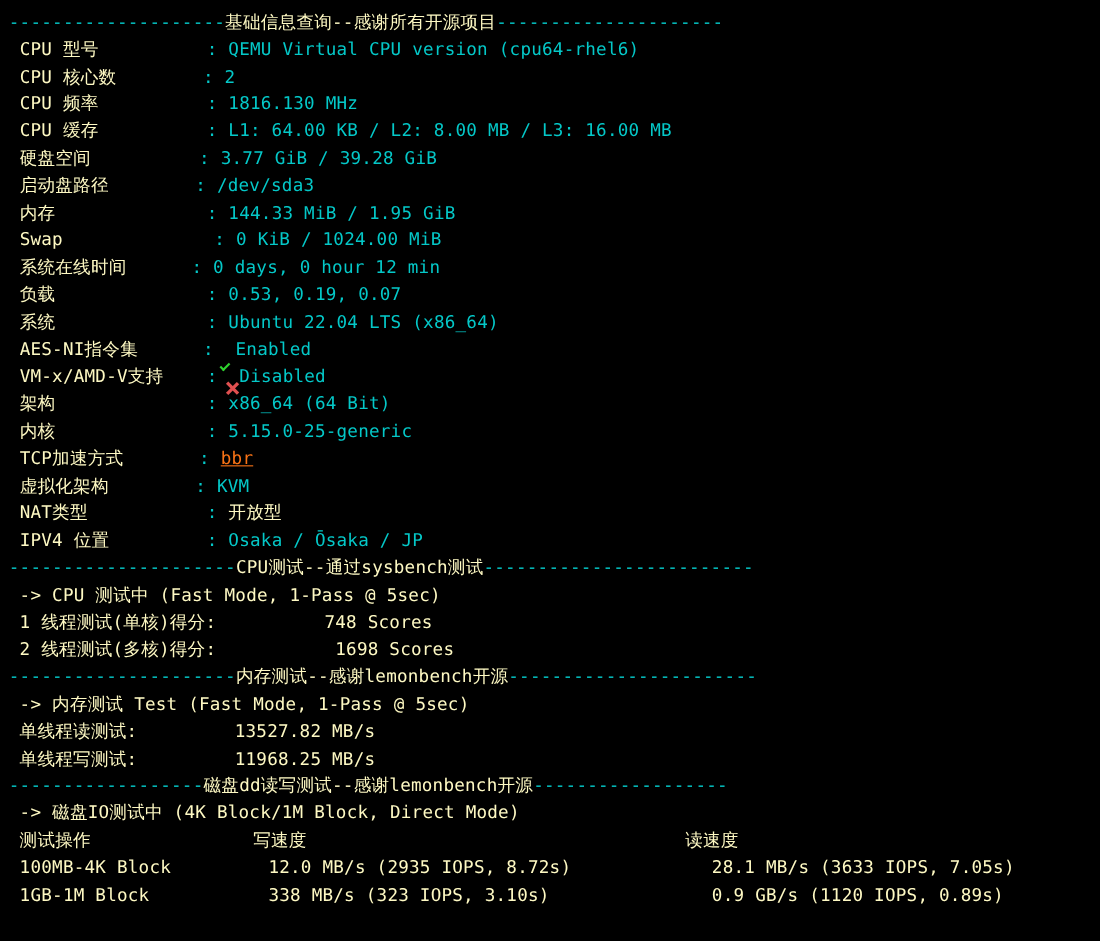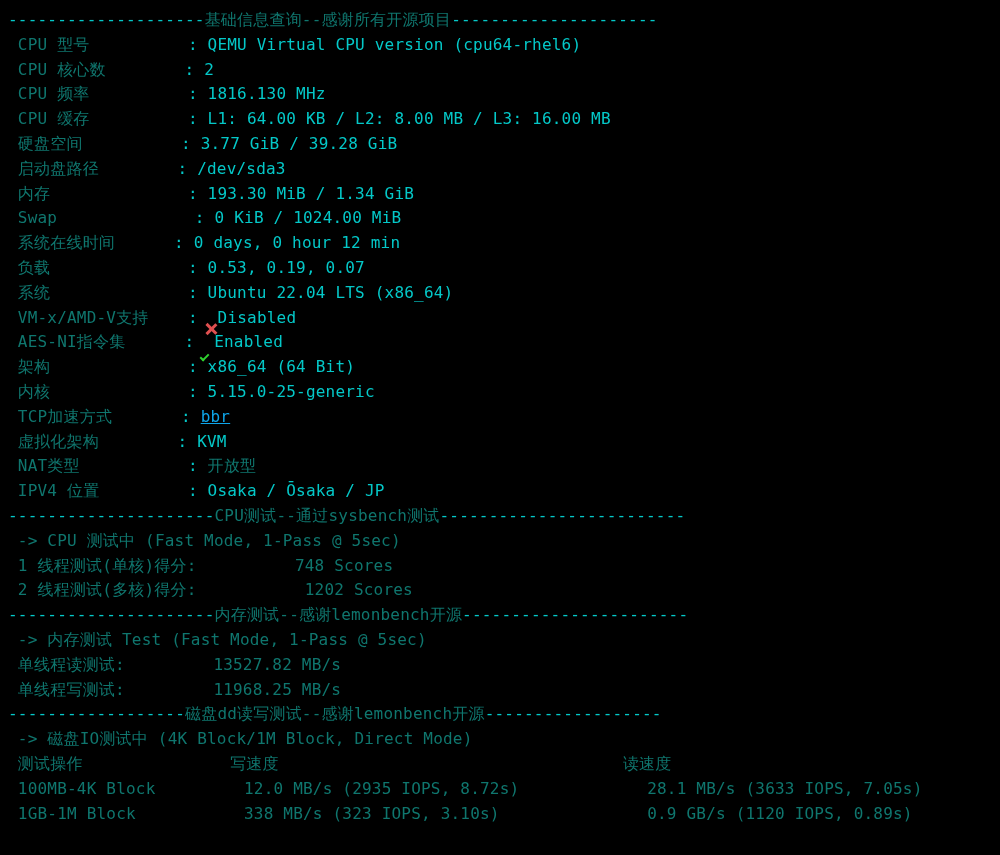--- a/index.html
+++ b/index.html
@@ -12,22 +12,22 @@
     line-height: 1.55;
     width: 1000px;
     box-sizing: border-box;
     font-weight: 500;
     letter-spacing: 0.2px;
   }
   .row {
     white-space: pre;
   }
   .cyan { color: #04c8c8; }
-  .white { color: #0f766e; }
-  .yellow { color: #0ea5e9; text-decoration: underline; }
+  .white { color: #fef9c3; }
+  .yellow { color: #f97316; text-decoration: underline; }
   .check {
     display: inline-block;
     width: 10px;
     position: relative;
   }
   .check::before {
     content: "";
     position: absolute;
     left: -2px; top: 5px;
     width: 3px; height: 7px;
@@ -54,37 +54,37 @@
 <body>
 
 <div id="out">
     <div class="row"><span class="cyan">--------------------</span><span class="white">基础信息查询--感谢所有开源项目</span><span class="cyan">---------------------</span></div>
     <div class="row"><span> </span><span class="white">CPU 型号</span><span>          </span><span class="cyan">:</span><span> </span><span class="cyan">QEMU Virtual CPU version (cpu64-rhel6)</span></div>
     <div class="row"><span> </span><span class="white">CPU 核心数</span><span>        </span><span class="cyan">:</span><span> </span><span class="cyan">2</span></div>
     <div class="row"><span> </span><span class="white">CPU 频率</span><span>          </span><span class="cyan">:</span><span> </span><span class="cyan">1816.130 MHz</span></div>
     <div class="row"><span> </span><span class="white">CPU 缓存</span><span>          </span><span class="cyan">:</span><span> </span><span class="cyan">L1: 64.00 KB / L2: 8.00 MB / L3: 16.00 MB</span></div>
     <div class="row"><span> </span><span class="white">硬盘空间</span><span>          </span><span class="cyan">:</span><span> </span><span class="cyan">3.77 GiB / 39.28 GiB</span></div>
     <div class="row"><span> </span><span class="white">启动盘路径</span><span>        </span><span class="cyan">:</span><span> </span><span class="cyan">/dev/sda3</span></div>
-    <div class="row"><span> </span><span class="white">内存</span><span>              </span><span class="cyan">:</span><span> </span><span class="cyan">193.30 MiB / 1.34 GiB</span></div>
+    <div class="row"><span> </span><span class="white">内存</span><span>              </span><span class="cyan">:</span><span> </span><span class="cyan">144.33 MiB / 1.95 GiB</span></div>
     <div class="row"><span> </span><span class="white">Swap</span><span>              </span><span class="cyan">:</span><span> </span><span class="cyan">0 KiB / 1024.00 MiB</span></div>
     <div class="row"><span> </span><span class="white">系统在线时间</span><span>      </span><span class="cyan">:</span><span> </span><span class="cyan">0 days, 0 hour 12 min</span></div>
     <div class="row"><span> </span><span class="white">负载</span><span>              </span><span class="cyan">:</span><span> </span><span class="cyan">0.53, 0.19, 0.07</span></div>
     <div class="row"><span> </span><span class="white">系统</span><span>              </span><span class="cyan">:</span><span> </span><span class="cyan">Ubuntu 22.04 LTS (x86_64)</span></div>
+    <div class="row"><span> </span><span class="white">AES-NI指令集</span><span>      </span><span class="cyan">:</span><span> </span><span class="check"></span><span class="cyan">Enabled</span></div>
     <div class="row"><span> </span><span class="white">VM-x/AMD-V支持</span><span>    </span><span class="cyan">:</span><span> </span><span class="cross"></span><span class="cyan">Disabled</span></div>
-    <div class="row"><span> </span><span class="white">AES-NI指令集</span><span>      </span><span class="cyan">:</span><span> </span><span class="check"></span><span class="cyan">Enabled</span></div>
     <div class="row"><span> </span><span class="white">架构</span><span>              </span><span class="cyan">:</span><span> </span><span class="cyan">x86_64 (64 Bit)</span></div>
     <div class="row"><span> </span><span class="white">内核</span><span>              </span><span class="cyan">:</span><span> </span><span class="cyan">5.15.0-25-generic</span></div>
     <div class="row"><span> </span><span class="white">TCP加速方式</span><span>       </span><span class="cyan">:</span><span> </span><span class="yellow">bbr</span></div>
     <div class="row"><span> </span><span class="white">虚拟化架构</span><span>        </span><span class="cyan">:</span><span> </span><span class="cyan">KVM</span></div>
     <div class="row"><span> </span><span class="white">NAT类型</span><span>           </span><span class="cyan">:</span><span> </span><span class="white">开放型</span></div>
     <div class="row"><span> </span><span class="white">IPV4 位置</span><span>         </span><span class="cyan">:</span><span> </span><span class="cyan">Osaka / Ōsaka / JP</span></div>
     <div class="row"><span class="cyan">---------------------</span><span class="white">CPU测试--通过sysbench测试</span><span class="cyan">-------------------------</span></div>
     <div class="row"><span class="white"> -&gt; CPU 测试中 (Fast Mode, 1-Pass @ 5sec)</span></div>
     <div class="row"><span class="white"> 1 线程测试(单核)得分:</span><span>          </span><span class="white">748 Scores</span></div>
-    <div class="row"><span class="white"> 2 线程测试(多核)得分:</span><span>          </span><span> </span><span class="white">1202 Scores</span></div>
+    <div class="row"><span class="white"> 2 线程测试(多核)得分:</span><span>          </span><span> </span><span class="white">1698 Scores</span></div>
     <div class="row"><span class="cyan">---------------------</span><span class="white">内存测试--感谢lemonbench开源</span><span class="cyan">-----------------------</span></div>
     <div class="row"><span class="white"> -&gt; 内存测试 Test (Fast Mode, 1-Pass @ 5sec)</span></div>
     <div class="row"><span class="white"> 单线程读测试:</span><span>         </span><span class="white">13527.82 MB/s</span></div>
     <div class="row"><span class="white"> 单线程写测试:</span><span>         </span><span class="white">11968.25 MB/s</span></div>
     <div class="row"><span class="cyan">------------------</span><span class="white">磁盘dd读写测试--感谢lemonbench开源</span><span class="cyan">------------------</span></div>
     <div class="row"><span class="white"> -&gt; 磁盘IO测试中 (4K Block/1M Block, Direct Mode)</span></div>
     <div class="row"><span class="white"> 测试操作</span><span>               </span><span class="white">写速度</span><span>                                   </span><span class="white">读速度</span></div>
     <div class="row"><span class="white"> 100MB-4K Block</span><span>         </span><span class="white">12.0 MB/s (2935 IOPS, 8.72s)</span><span>             </span><span class="white">28.1 MB/s (3633 IOPS, 7.05s)</span></div>
     <div class="row"><span class="white"> 1GB-1M Block</span><span>           </span><span class="white">338 MB/s (323 IOPS, 3.10s)</span><span>               </span><span class="white">0.9 GB/s (1120 IOPS, 0.89s)</span></div>
   </div>

